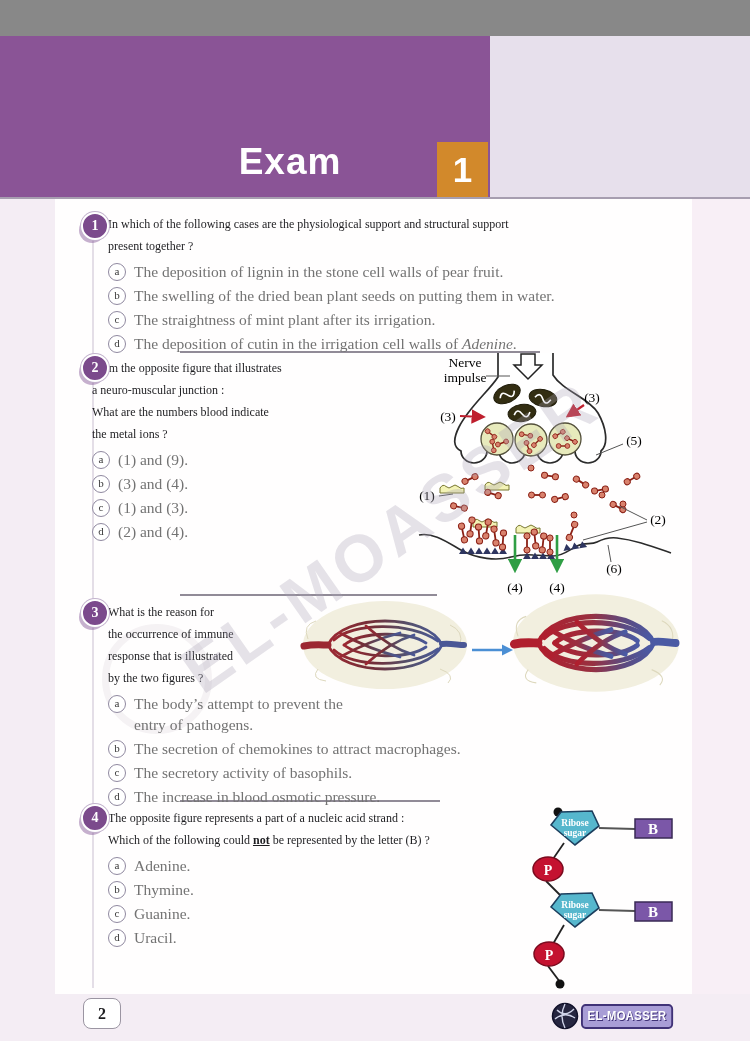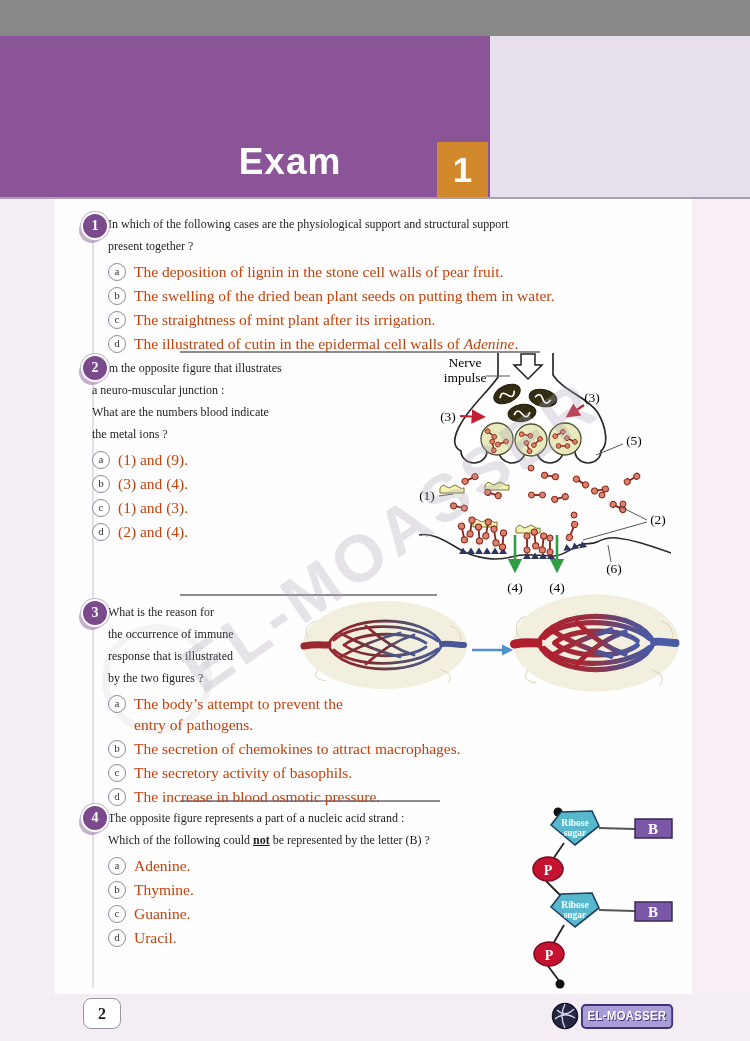--- a/index.html
+++ b/index.html
@@ -25,21 +25,21 @@
       font-weight:bold;font-size:14px;display:flex;align-items:center;justify-content:center;
       border:2px solid #fff;box-shadow:0 0 0 1px #c3b3cd,-3px 4px 0 -1px rgba(128,82,148,.45);z-index:3;}
   
   .q{position:absolute;z-index:2;}
   .stem-line{font-size:12px;line-height:22px;white-space:nowrap;}
   .opts{margin-top:2px;}
   .opt{display:flex;align-items:flex-start;gap:8px;font-size:15.5px;line-height:21px;padding:1.5px 0;}
   .letter{flex:0 0 auto;width:16px;height:16px;border:1px solid #9089a0;border-radius:50%;
       display:flex;align-items:center;justify-content:center;font-size:11px;color:#3a3a3a;
       margin-top:2px;background:#fff;}
-  .otext{color:#c2410c;}
+  .otext{color:#737373;}
   .w230{max-width:230px;}
   
   .watermark{position:absolute;left:110px;top:462px;width:560px;text-align:center;
       font-family:"Liberation Sans",sans-serif;font-weight:bold;font-size:66px;letter-spacing:5px;
       color:rgba(170,162,182,0.30);transform:rotate(-35deg);z-index:4;pointer-events:none;}
   .wm-circle{position:absolute;left:102px;top:588px;width:96px;height:96px;border-radius:50%;
       border:7px solid rgba(170,160,175,0.12);z-index:1;pointer-events:none;}
   
   .pagenum{position:absolute;left:83px;top:962px;width:36px;height:29px;background:#fff;
       border:1.5px solid #9b95a2;border-radius:8px;display:flex;align-items:center;justify-content:center;
@@ -87,21 +87,21 @@
       <div class="opt">
         <span class="letter">b</span>
         <span class="otext">The swelling of the dried bean plant seeds on putting them in water.</span>
       </div>
       <div class="opt">
         <span class="letter">c</span>
         <span class="otext">The straightness of mint plant after its irrigation.</span>
       </div>
       <div class="opt">
         <span class="letter">d</span>
-        <span class="otext"><span>The illustrated of cutin in the epidermal cell walls of </span><i>Adenine</i><span>.</span></span>
+        <span class="otext"><span>The deposition of cutin in the irrigation cell walls of </span><i>Adenine</i><span>.</span></span>
       </div>
     </div>
   </div>
 
   <div class="q" style="left:92px;top:321px;width:310px;">
     <div class="stem-line">From the opposite figure that illustrates</div>
     <div class="stem-line">a neuro-muscular junction :</div>
     <div class="stem-line">What are the numbers blood indicate</div>
     <div class="stem-line">the metal ions ?</div>
     <div class="opts">

